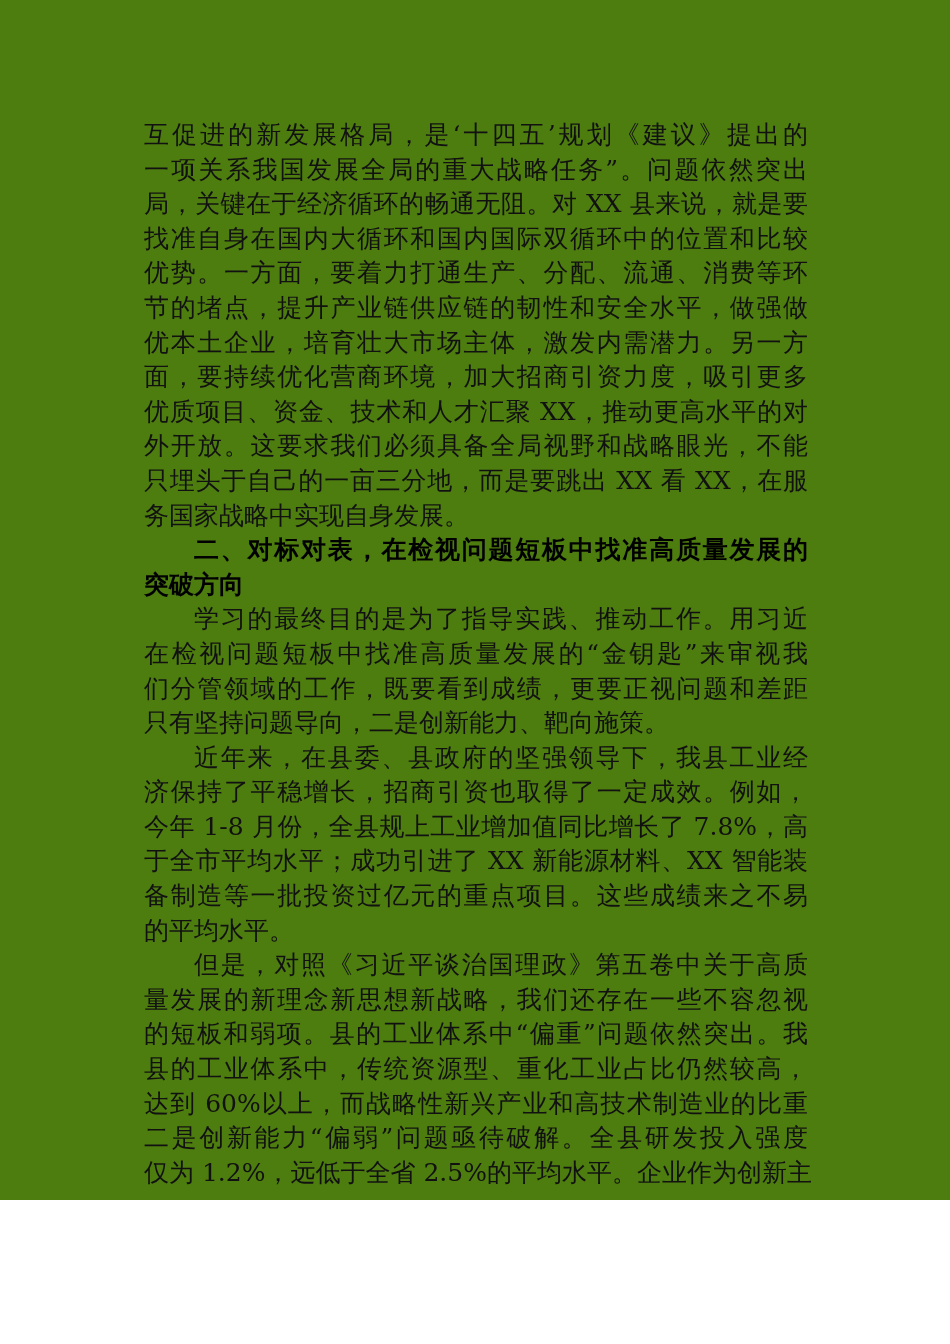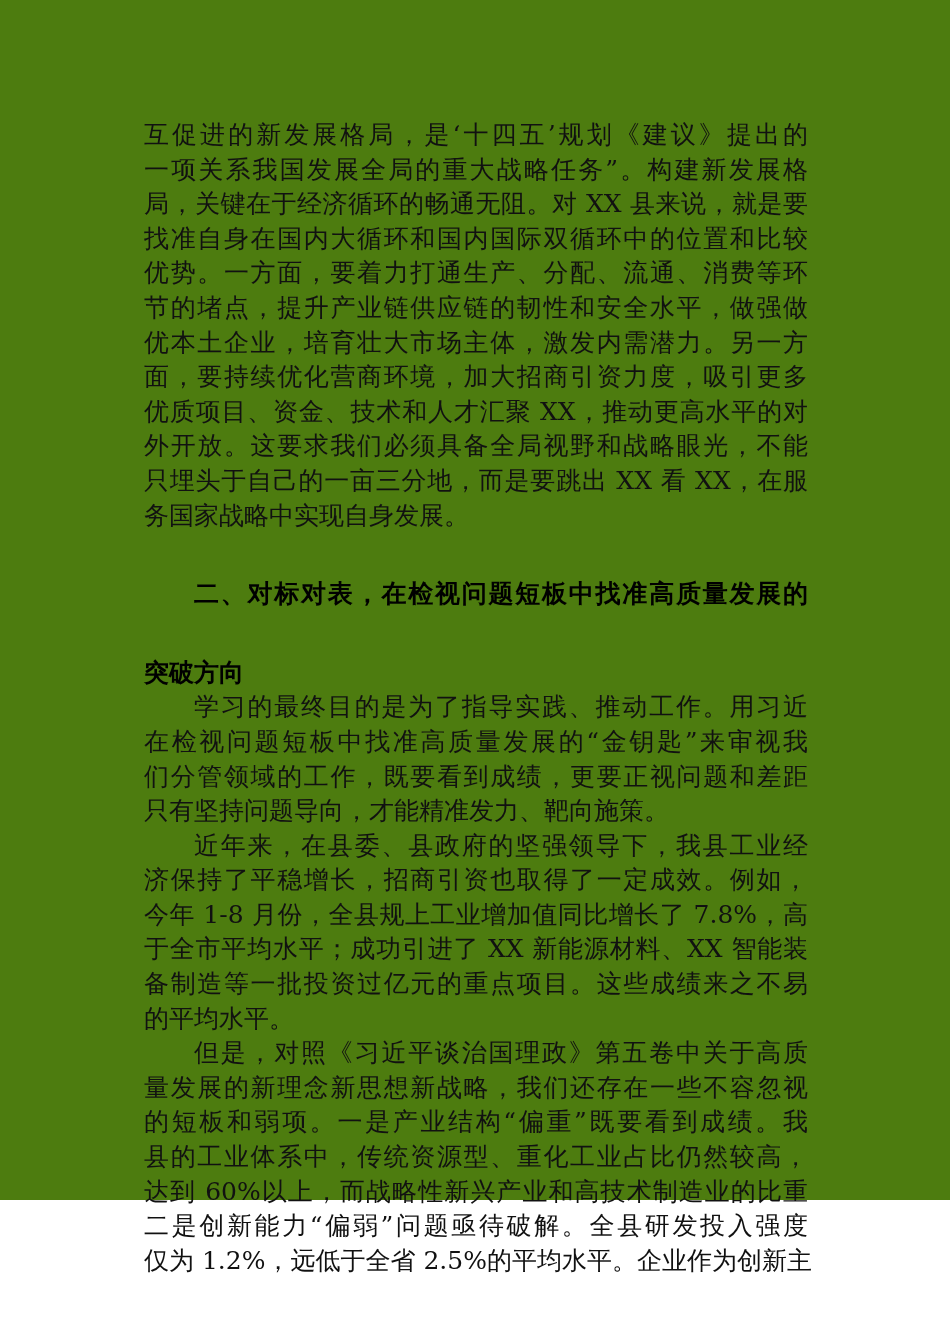--- a/index.html
+++ b/index.html
@@ -42,32 +42,31 @@
     .line.last {
       text-align-last: left;
     }
     .line.indent {
       padding-left: 50px;
     }
     .heading .line {
       font-family: "DejaVu Sans", "Liberation Sans", sans-serif;
       font-weight: bold;
       color: #000000;
-      margin-top: 44px;
     }
   </style>
 </head>
 <body>
 
 <div class="page">
   <div class="text-block">
 
     <div class="paragraph">
       <span class="line">互促进的新发展格局，是‘十四五’规划《建议》提出的</span>
-      <span class="line">一项关系我国发展全局的重大战略任务”。构建新发展格</span>
+      <span class="line">一项关系我国发展全局的重大战略任务”。问题依然突出</span>
       <span class="line">局，关键在于经济循环的畅通无阻。对 XX 县来说，就是要</span>
       <span class="line">找准自身在国内大循环和国内国际双循环中的位置和比较</span>
       <span class="line">优势。一方面，要着力打通生产、分配、流通、消费等环</span>
       <span class="line">节的堵点，提升产业链供应链的韧性和安全水平，做强做</span>
       <span class="line">优本土企业，培育壮大市场主体，激发内需潜力。另一方</span>
       <span class="line">面，要持续优化营商环境，加大招商引资力度，吸引更多</span>
       <span class="line">优质项目、资金、技术和人才汇聚 XX，推动更高水平的对</span>
       <span class="line">外开放。这要求我们必须具备全局视野和战略眼光，不能</span>
       <span class="line">只埋头于自己的一亩三分地，而是要跳出 XX 看 XX，在服</span>
       <span class="line last">务国家战略中实现自身发展。</span>
@@ -75,36 +74,36 @@
 
     <div class="paragraph heading">
       <span class="line indent">二、对标对表，在检视问题短板中找准高质量发展的</span>
       <span class="line last">突破方向</span>
     </div>
 
     <div class="paragraph">
       <span class="line indent">学习的最终目的是为了指导实践、推动工作。用习近</span>
       <span class="line">在检视问题短板中找准高质量发展的“金钥匙”来审视我</span>
       <span class="line">们分管领域的工作，既要看到成绩，更要正视问题和差距</span>
-      <span class="line last">只有坚持问题导向，才能精准发力、靶向施策。</span>
+      <span class="line last">只有坚持问题导向，二是创新能力、靶向施策。</span>
     </div>
 
     <div class="paragraph">
       <span class="line indent">近年来，在县委、县政府的坚强领导下，我县工业经</span>
       <span class="line">济保持了平稳增长，招商引资也取得了一定成效。例如，</span>
       <span class="line">今年 1-8 月份，全县规上工业增加值同比增长了 7.8%，高</span>
       <span class="line">于全市平均水平；成功引进了 XX 新能源材料、XX 智能装</span>
       <span class="line">备制造等一批投资过亿元的重点项目。这些成绩来之不易</span>
       <span class="line last">的平均水平。</span>
     </div>
 
     <div class="paragraph">
       <span class="line indent">但是，对照《习近平谈治国理政》第五卷中关于高质</span>
       <span class="line">量发展的新理念新思想新战略，我们还存在一些不容忽视</span>
-      <span class="line">的短板和弱项。一是产业结构“偏重”既要看到成绩。我</span>
+      <span class="line">的短板和弱项。县的工业体系中“偏重”问题依然突出。我</span>
       <span class="line">县的工业体系中，传统资源型、重化工业占比仍然较高，</span>
       <span class="line">达到 60%以上，而战略性新兴产业和高技术制造业的比重</span>
       <span class="line">二是创新能力“偏弱”问题亟待破解。全县研发投入强度</span>
       <span class="line">仅为 1.2%，远低于全省 2.5%的平均水平。企业作为创新主</span>
     </div>
 
   </div>
 </div>
 
 </body></html>

